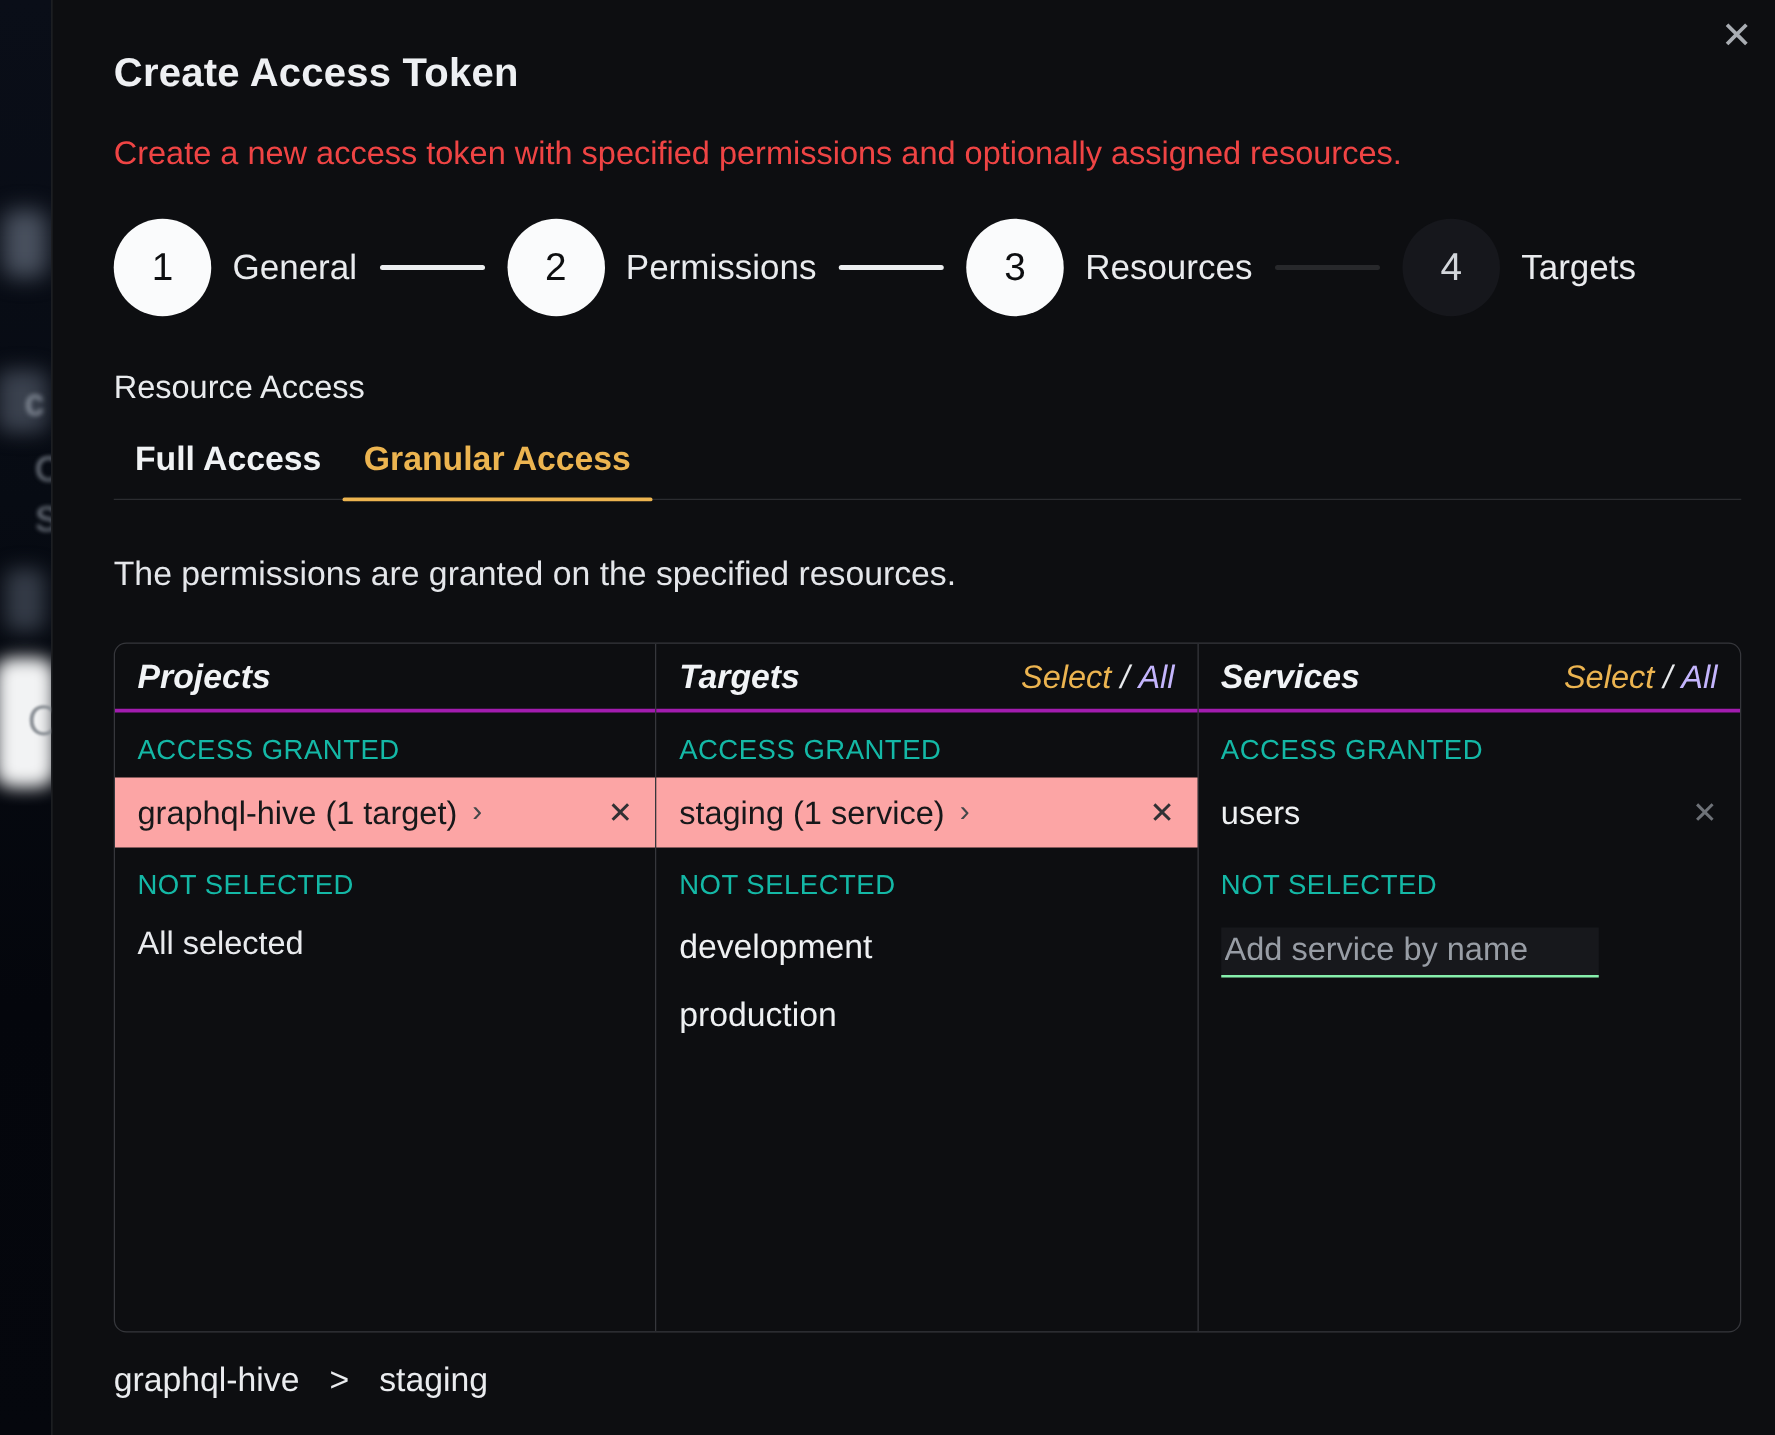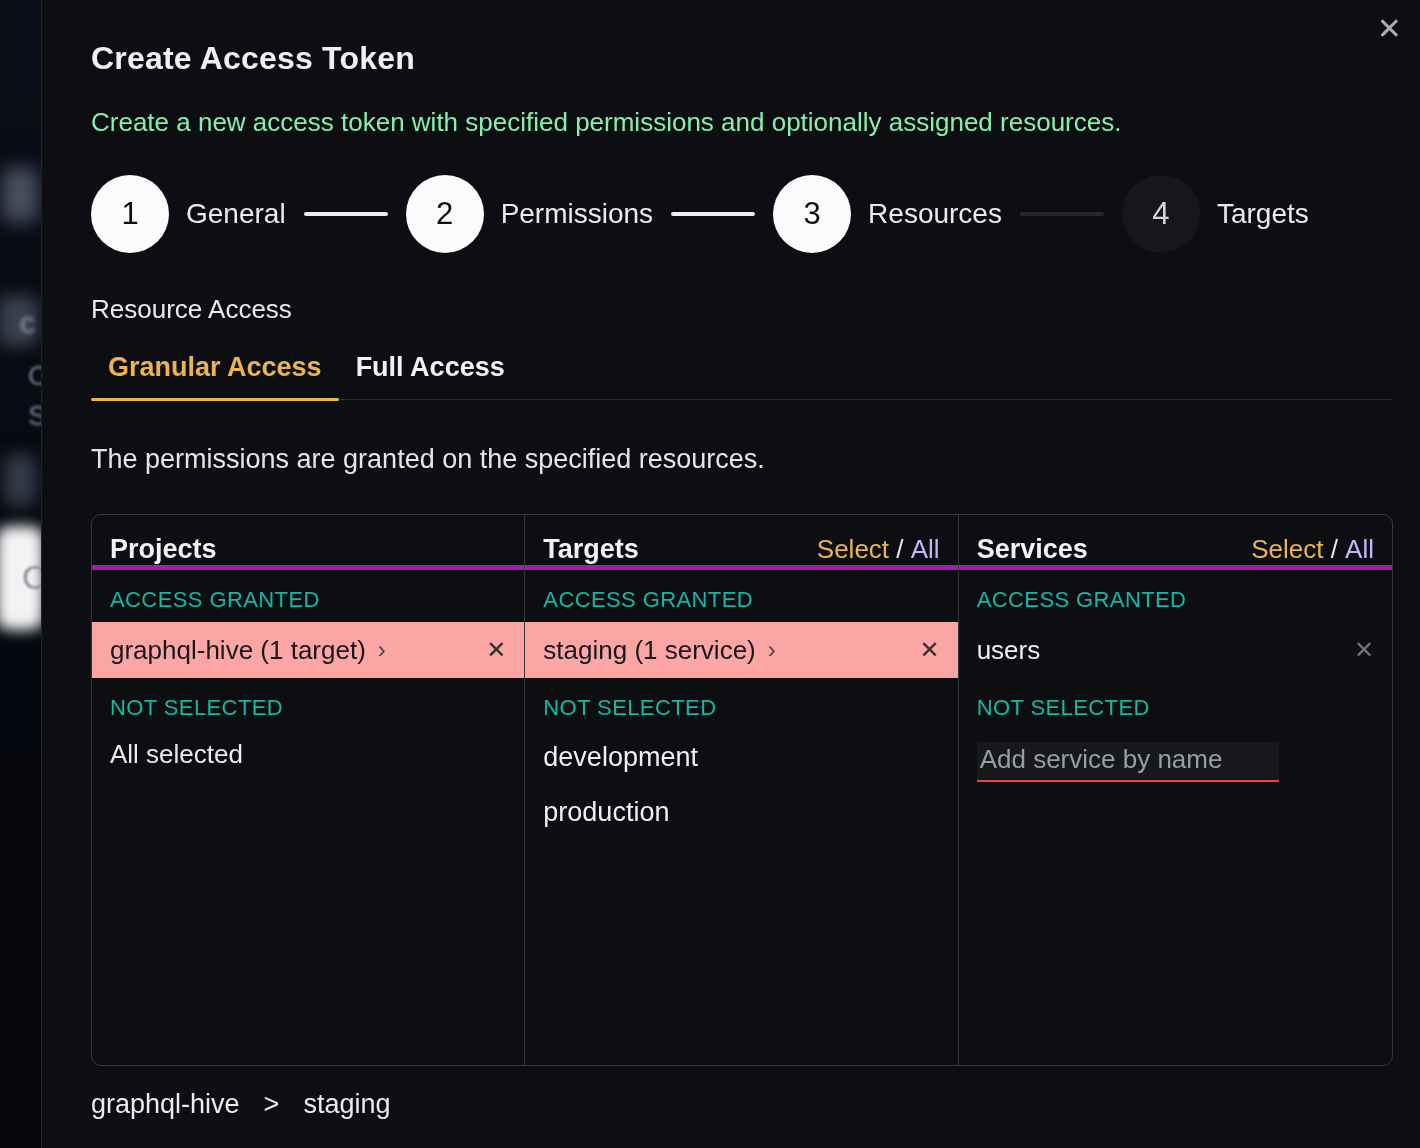--- a/index.html
+++ b/index.html
@@ -28,21 +28,21 @@
   .modal { position:absolute; left:41px; top:0; right:0; bottom:0;
     background:#0d0e11; border-left:1px solid #232429; }
 
   .close { position:absolute; top:8px; right:12px; background:none; border:none;
     color:#a9adb3; font-size:30px; line-height:1; cursor:pointer; padding:6px;
     font-family:inherit; }
 
   .title { position:absolute; left:49px; top:40px; margin:0;
     font-size:32px; font-weight:700; color:#eef0f3; letter-spacing:.2px; }
   .desc { position:absolute; left:49px; top:107px; margin:0;
-    font-size:26px; font-weight:400; color:#86efac; }
+    font-size:26px; font-weight:400; color:#ef4444; }
 
   
   .stepper { position:absolute; left:49px; top:174px; height:80px; display:flex; align-items:center; }
   .step { display:flex; align-items:center; cursor:pointer; }
   .circle { width:78px; height:78px; border-radius:50%; background:#fafbfc; color:#0d0e10;
     display:flex; align-items:center; justify-content:center; font-size:31px; font-weight:500; flex:none; }
   .circle.inactive { background:#16171c; color:#d3d6db; }
   .slabel { margin:0 18px 0 17px; font-size:28px; font-weight:500; color:#e9ebee; white-space:nowrap; }
   .connector { width:84px; height:4px; border-radius:2px; background:#eceef0; margin-right:18px; flex:none; }
   .connector.inactive { background:#27282b; }
@@ -55,40 +55,40 @@
   .tab.active::after { content:""; position:absolute; left:0; right:0; bottom:-2px; height:3px;
     background:#ecb450; border-radius:2px; }
   .note { position:absolute; left:49px; top:444px; margin:0; font-size:27px; color:#e4e6ea; }
 
   
   .res-table { position:absolute; left:49px; top:514px; width:1302px; height:552px;
     border:1px solid #36373c; border-radius:10px; overflow:hidden;
     display:grid; grid-template-columns:1fr 1fr 1fr; }
   .col { display:flex; flex-direction:column; min-width:0; }
   .col:not(:last-child) { border-right:1px solid #36373c; }
-  .col-header { height:55px; flex:none; border-bottom:5px solid #a21caf;
-    display:flex; align-items:flex-end; justify-content:space-between; padding:0 18px; }
+  .col-header { height:55px; flex:none; border-bottom:3px solid #a21caf;
+    display:flex; align-items:center; justify-content:space-between; padding:0 18px;font-style:italic; }
   .col-title { font-size:27px; font-weight:700; color:#f1f3f6; }
   .select-all { font-size:26px; display:flex; white-space:pre; }
   .select-all .select { color:#ecb450; cursor:pointer; text-decoration:none; }
   .select-all .sep { color:#e9ebee; }
   .select-all .all { color:#c4b5fd; cursor:pointer; text-decoration:none; }
   .section-label { padding:17px 18px 9px; font-size:22px; color:#14b8a6; letter-spacing:.4px; flex:none; }
   .granted-row { height:56px; flex:none; display:flex; align-items:center; padding:0 18px;
     font-size:26px; color:#eef0f2; cursor:pointer; }
   .granted-row.highlight { background:#fca5a5; color:#17181a; }
   .chev { margin-left:12px; font-size:24px; color:#45474a; }
   .row-x { margin-left:auto; background:none; border:none; font-size:24px; color:#303134;
     cursor:pointer; padding:0; font-family:inherit; }
   .row-x.light { color:#6e7278; }
   .plain-text { padding:9px 18px; font-size:26px; color:#e8eaed; }
   .item-row { height:55px; flex:none; display:flex; align-items:center; padding:0 18px;
     font-size:27px; color:#eef0f2; cursor:pointer; }
   .svc-input { margin:12px 0 0 18px; width:302px; height:40px; background:#17181c;
-    border:none; border-bottom:2px solid #ef4444; color:#e9ebee; font-size:26px;
+    border:none; border-bottom:2px solid #86efac; color:#e9ebee; font-size:26px;
     font-family:inherit; padding:0 6px 4px 3px; outline:none; }
   .svc-input::placeholder { color:#989da5; }
 
   .breadcrumb { position:absolute; left:49px; top:1089px; font-size:27px; color:#eaecef;
     display:flex; gap:24px; }
 </style>
 </head>
 <body>
 
 <div class="stage">
@@ -129,22 +129,22 @@
       <div class="connector inactive"></div>
       <div class="step">
         <div class="circle inactive">4</div>
         <div class="slabel">Targets</div>
       </div>
     </div>
 
     <div class="ra-heading">Resource Access</div>
 
     <div class="tabs">
+      <div class="tab">Full Access</div>
       <div class="tab active">Granular Access</div>
-      <div class="tab">Full Access</div>
     </div>
 
     <p class="note">The permissions are granted on the specified resources.</p>
 
     <div class="res-table">
 
       <div class="col">
         <div class="col-header">
           <span class="col-title">Projects</span>
         </div>

